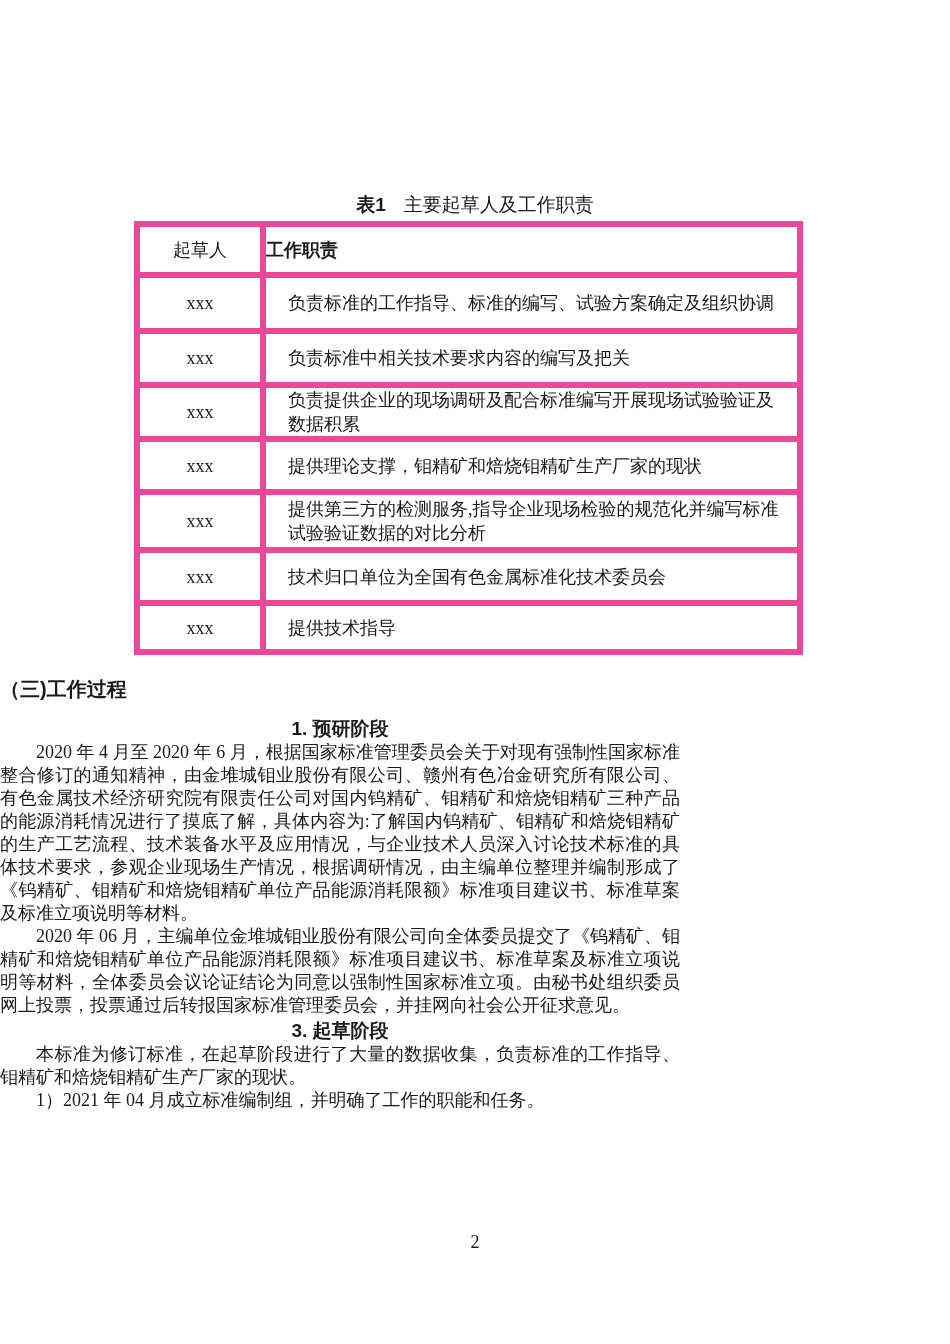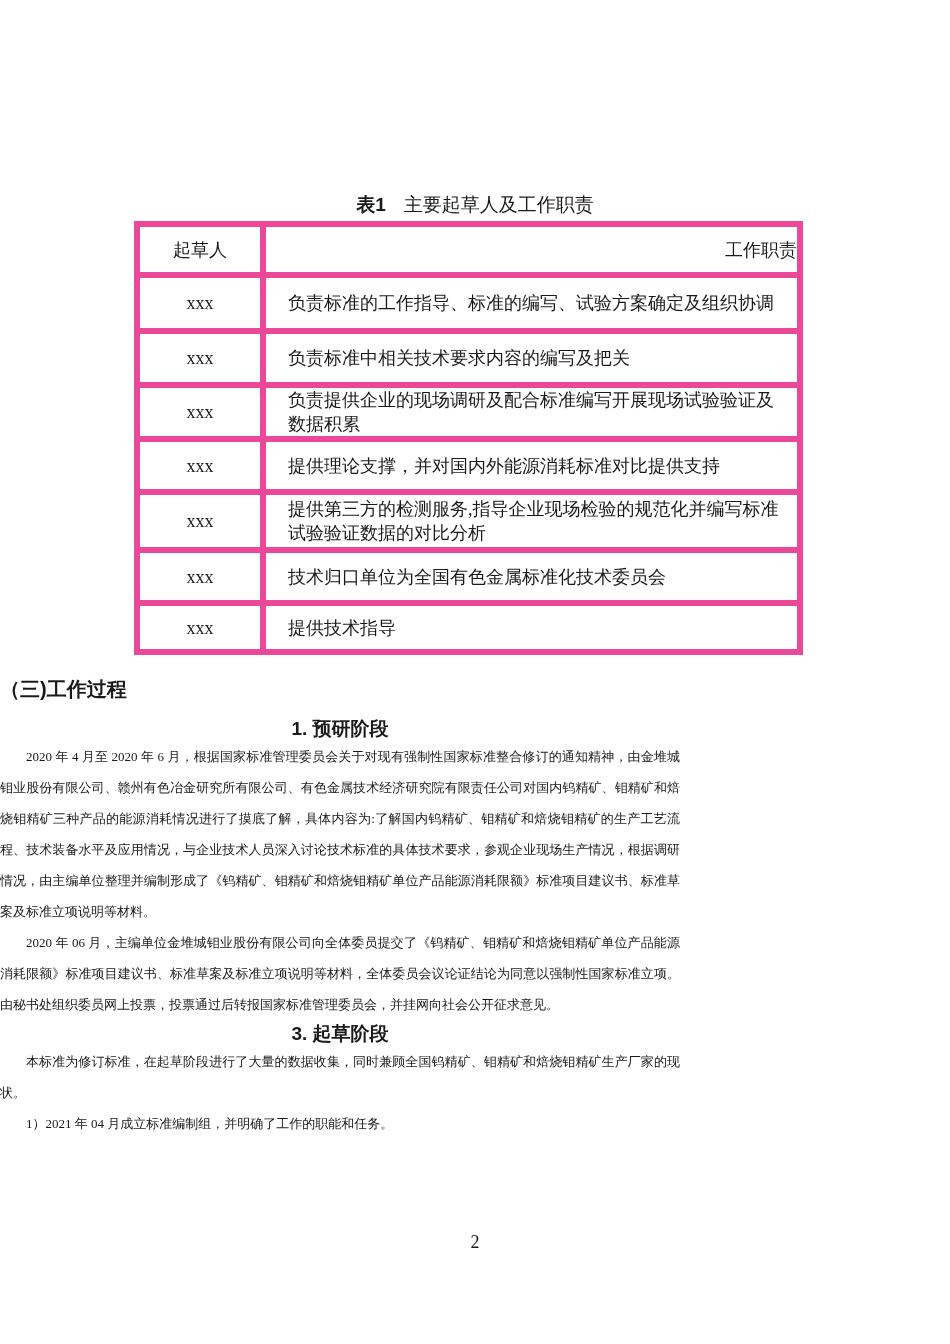--- a/index.html
+++ b/index.html
@@ -44,21 +44,21 @@
     table-layout: fixed;
     font-size: 18px;
   }
   table.drafters td {
     border: 6px solid #ec4899;
     vertical-align: middle;
     line-height: 24px;
   }
   td.c1 { width: 126px; text-align: center; }
   td.c2 { padding-left: 22px; padding-right: 14px; text-align: left; }
-  td.c2.center { text-align: right; padding-left: 0; padding-right: 0; }
+  td.c2.center { text-align: left; padding-left: 0; padding-right: 0; font-weight: bold; }
   tr.hdr td  { height: 51px; }
   tr.r0 td { height: 56px; }
   tr.r1 td { height: 54px; }
   tr.r2 td { height: 52px; }
   tr.r3 td { height: 53px; }
   tr.r4 td { height: 58px; }
   tr.r5 td { height: 53px; }
   tr.r6 td { height: 49px; }
   
   .content {
@@ -74,22 +74,22 @@
   .stage-title {
     margin-top: 15px;
     font-family: "Liberation Sans", "DejaVu Sans", sans-serif;
     font-weight: bold;
     font-size: 19px;
     line-height: 25px;
     text-align: center;
   }
   .stage-title.flow { margin-top: 1px; }
   p.para {
-    font-size: 13px;
-    line-height: 31px;
+    font-size: 18px;
+    line-height: 23px;
     text-align: justify;
     text-indent: 2em;
   }
   
   .pagenum {
     position: absolute;
     left: 0;
     top: 1224px;
     width: 950px;
     text-align: center;
@@ -120,21 +120,21 @@
         <tr class="r1">
           <td class="c1">xxx</td>
           <td class="c2">负责标准中相关技术要求内容的编写及把关</td>
         </tr>
         <tr class="r2">
           <td class="c1">xxx</td>
           <td class="c2">负责提供企业的现场调研及配合标准编写开展现场试验验证及数据积累</td>
         </tr>
         <tr class="r3">
           <td class="c1">xxx</td>
-          <td class="c2">提供理论支撑，并对国内外能源消耗标准对比提供支持</td>
+          <td class="c2">提供理论支撑，钼精矿和焙烧钼精矿生产厂家的现状</td>
         </tr>
         <tr class="r4">
           <td class="c1">xxx</td>
           <td class="c2">提供第三方的检测服务,指导企业现场检验的规范化并编写标准试验验证数据的对比分析</td>
         </tr>
         <tr class="r5">
           <td class="c1">xxx</td>
           <td class="c2">技术归口单位为全国有色金属标准化技术委员会</td>
         </tr>
         <tr class="r6">
@@ -147,19 +147,19 @@
 
   <div class="content">
     <div class="sec-heading">（三)工作过程</div>
 
     <div class="stage-title">1. 预研阶段</div>
     <p class="para">2020 年 4 月至 2020 年 6 月，根据国家标准管理委员会关于对现有强制性国家标准整合修订的通知精神，由金堆城钼业股份有限公司、赣州有色冶金研究所有限公司、有色金属技术经济研究院有限责任公司对国内钨精矿、钼精矿和焙烧钼精矿三种产品的能源消耗情况进行了摸底了解，具体内容为:了解国内钨精矿、钼精矿和焙烧钼精矿的生产工艺流程、技术装备水平及应用情况，与企业技术人员深入讨论技术标准的具体技术要求，参观企业现场生产情况，根据调研情况，由主编单位整理并编制形成了《钨精矿、钼精矿和焙烧钼精矿单位产品能源消耗限额》标准项目建议书、标准草案及标准立项说明等材料。</p>
 
     <p class="para">2020 年 06 月，主编单位金堆城钼业股份有限公司向全体委员提交了《钨精矿、钼精矿和焙烧钼精矿单位产品能源消耗限额》标准项目建议书、标准草案及标准立项说明等材料，全体委员会议论证结论为同意以强制性国家标准立项。由秘书处组织委员网上投票，投票通过后转报国家标准管理委员会，并挂网向社会公开征求意见。</p>
 
     <div class="stage-title flow">3. 起草阶段</div>
-    <p class="para">本标准为修订标准，在起草阶段进行了大量的数据收集，同时兼顾全国钨精矿、钼精矿和焙烧钼精矿生产厂家的现状。</p>
+    <p class="para">本标准为修订标准，在起草阶段进行了大量的数据收集，负责标准的工作指导、钼精矿和焙烧钼精矿生产厂家的现状。</p>
     <p class="para">1）2021 年 04 月成立标准编制组，并明确了工作的职能和任务。</p>
   </div>
 
   <div class="pagenum">2</div>
 
 </div>
 
 </body></html>

